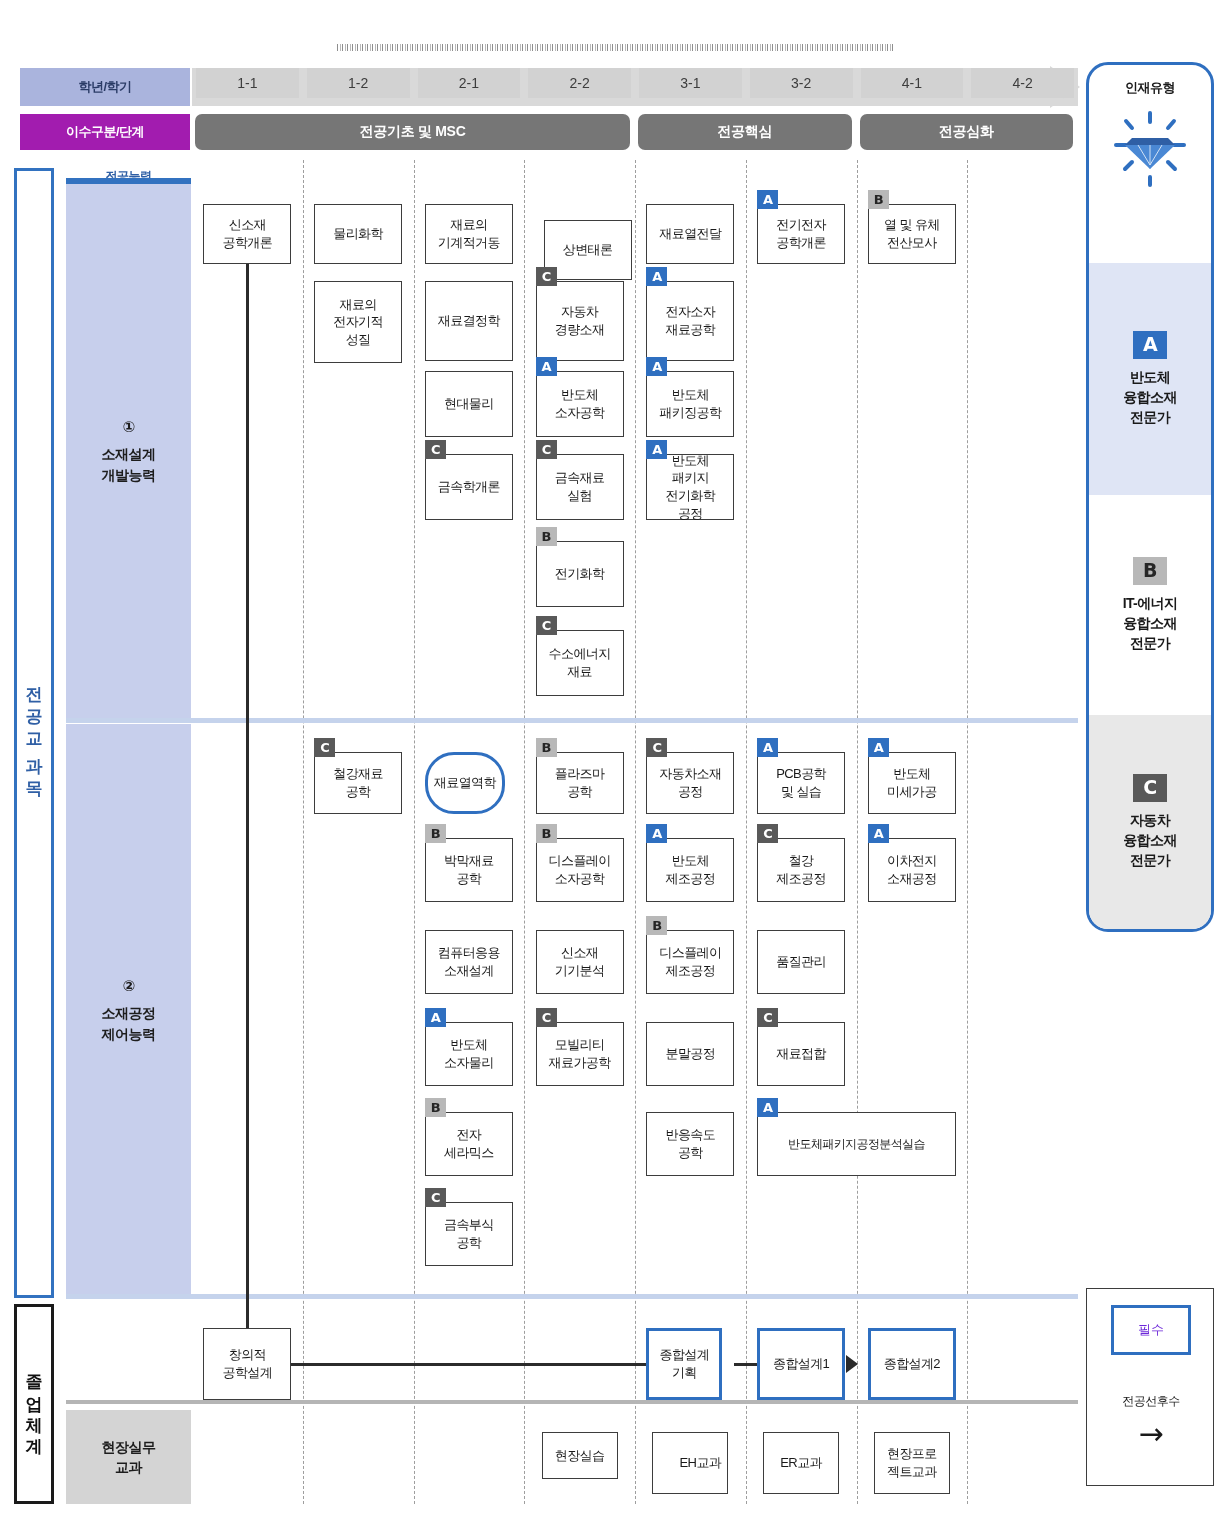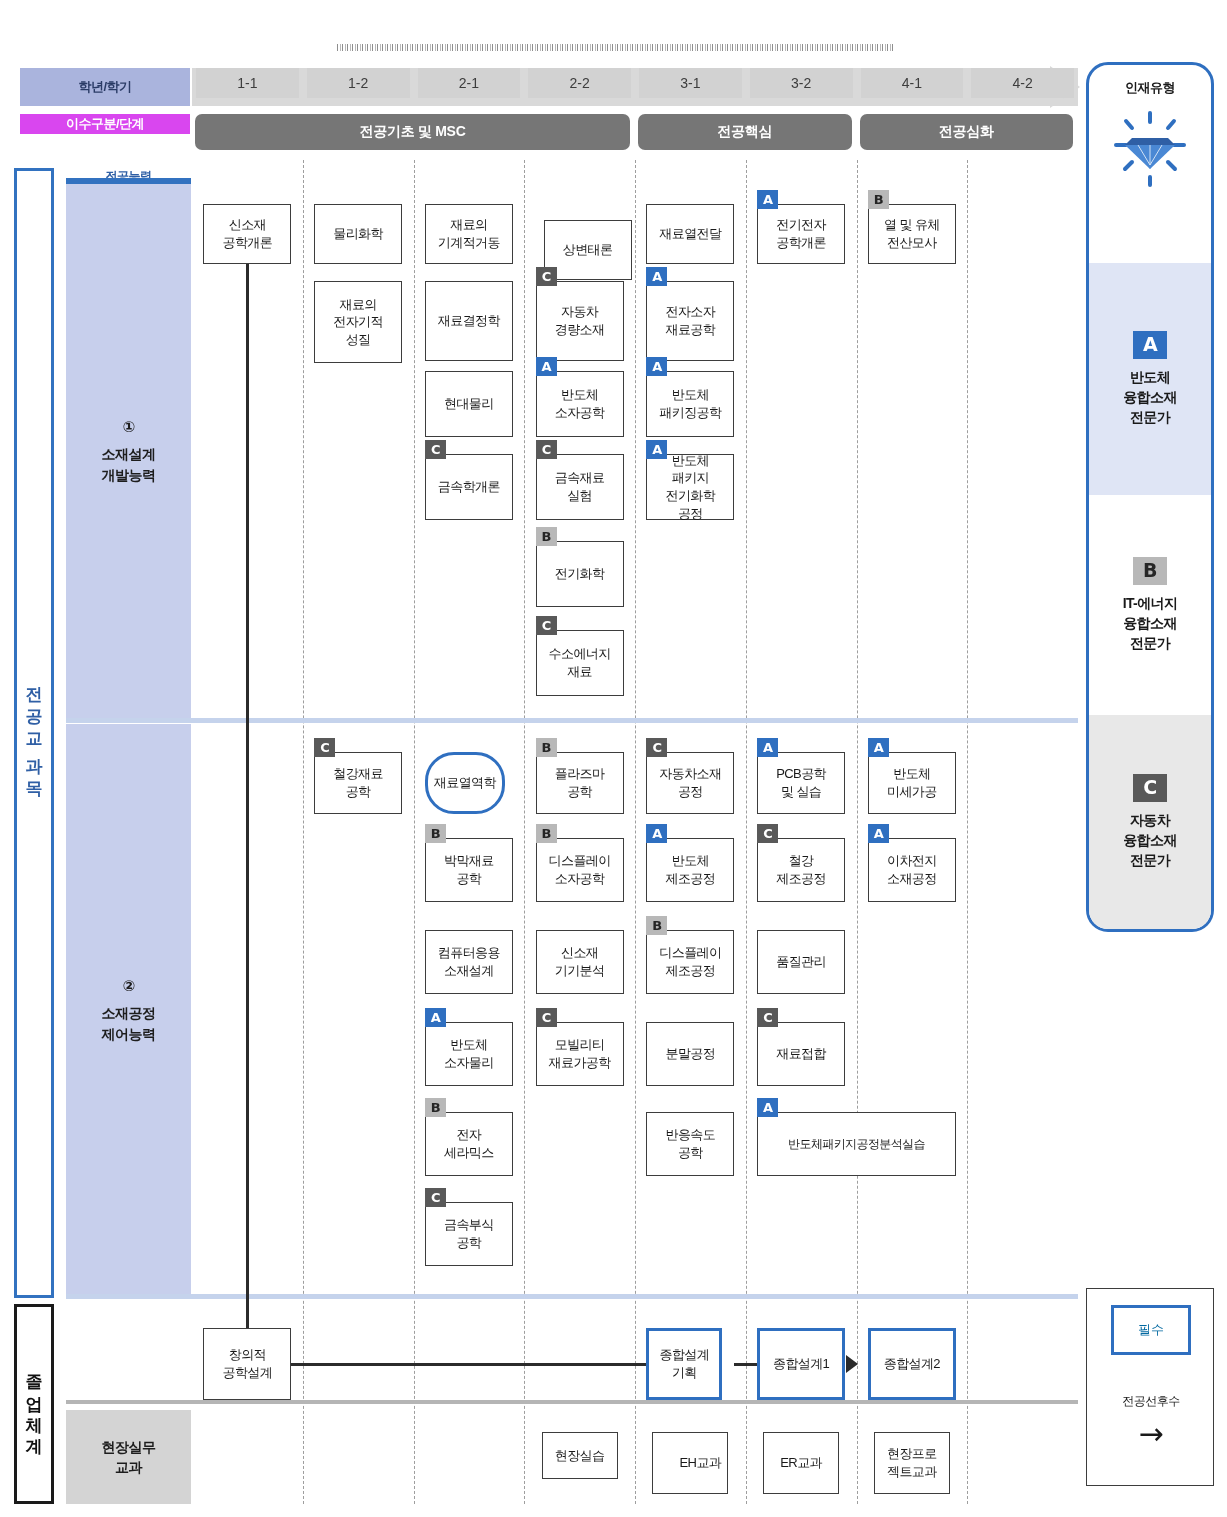--- a/index.html
+++ b/index.html
@@ -43,22 +43,22 @@
     position: absolute;
     display: flex; align-items: center; justify-content: center;
     font-size: 13px; font-weight: bold;
     letter-spacing: -0.5px;
   }
   #hdr-year-label {
     left: 20px; top: 68px; width: 170px; height: 38px;
     background: #aab4dd; color: #2a3b66;
   }
   #hdr-stage-label {
-    left: 20px; top: 114px; width: 170px; height: 20px;
-    background: #d946ef; color: #ffffff;
+    left: 20px; top: 114px; width: 170px; height: 36px;
+    background: #a21caf; color: #ffffff;
   }
 
   #sem-band {
     position: absolute;
     left: 192px; top: 68px; width: 886px; height: 38px;
     background: #d9d9d9;
   }
   .sem-cell {
     position: absolute;
     top: 0; height: 30px;
@@ -253,21 +253,21 @@
     left: 1086px; top: 1288px;
     width: 128px; height: 198px;
     border: 1.4px solid #3d3d3d;
     background: #fff;
   }
   #legend-req {
     position: absolute; left: 24px; top: 16px;
     width: 80px; height: 50px;
     border: 3px solid #2f6fc0;
     display: flex; align-items: center; justify-content: center;
-    font-size: 13px; color: #0369a1;
+    font-size: 13px; color: #6d28d9;
   }
   #legend-prereq {
     position: absolute; left: 0; top: 104px; width: 128px;
     text-align: center; font-size: 12px; color: #1a1a1a;
     letter-spacing: -0.5px;
   }
   #legend-arrow {
     position: absolute; left: 0; top: 130px; width: 128px;
     text-align: center; font-size: 30px; line-height: 1; color: #1a1a1a;
     font-family: "DejaVu Sans", sans-serif;

